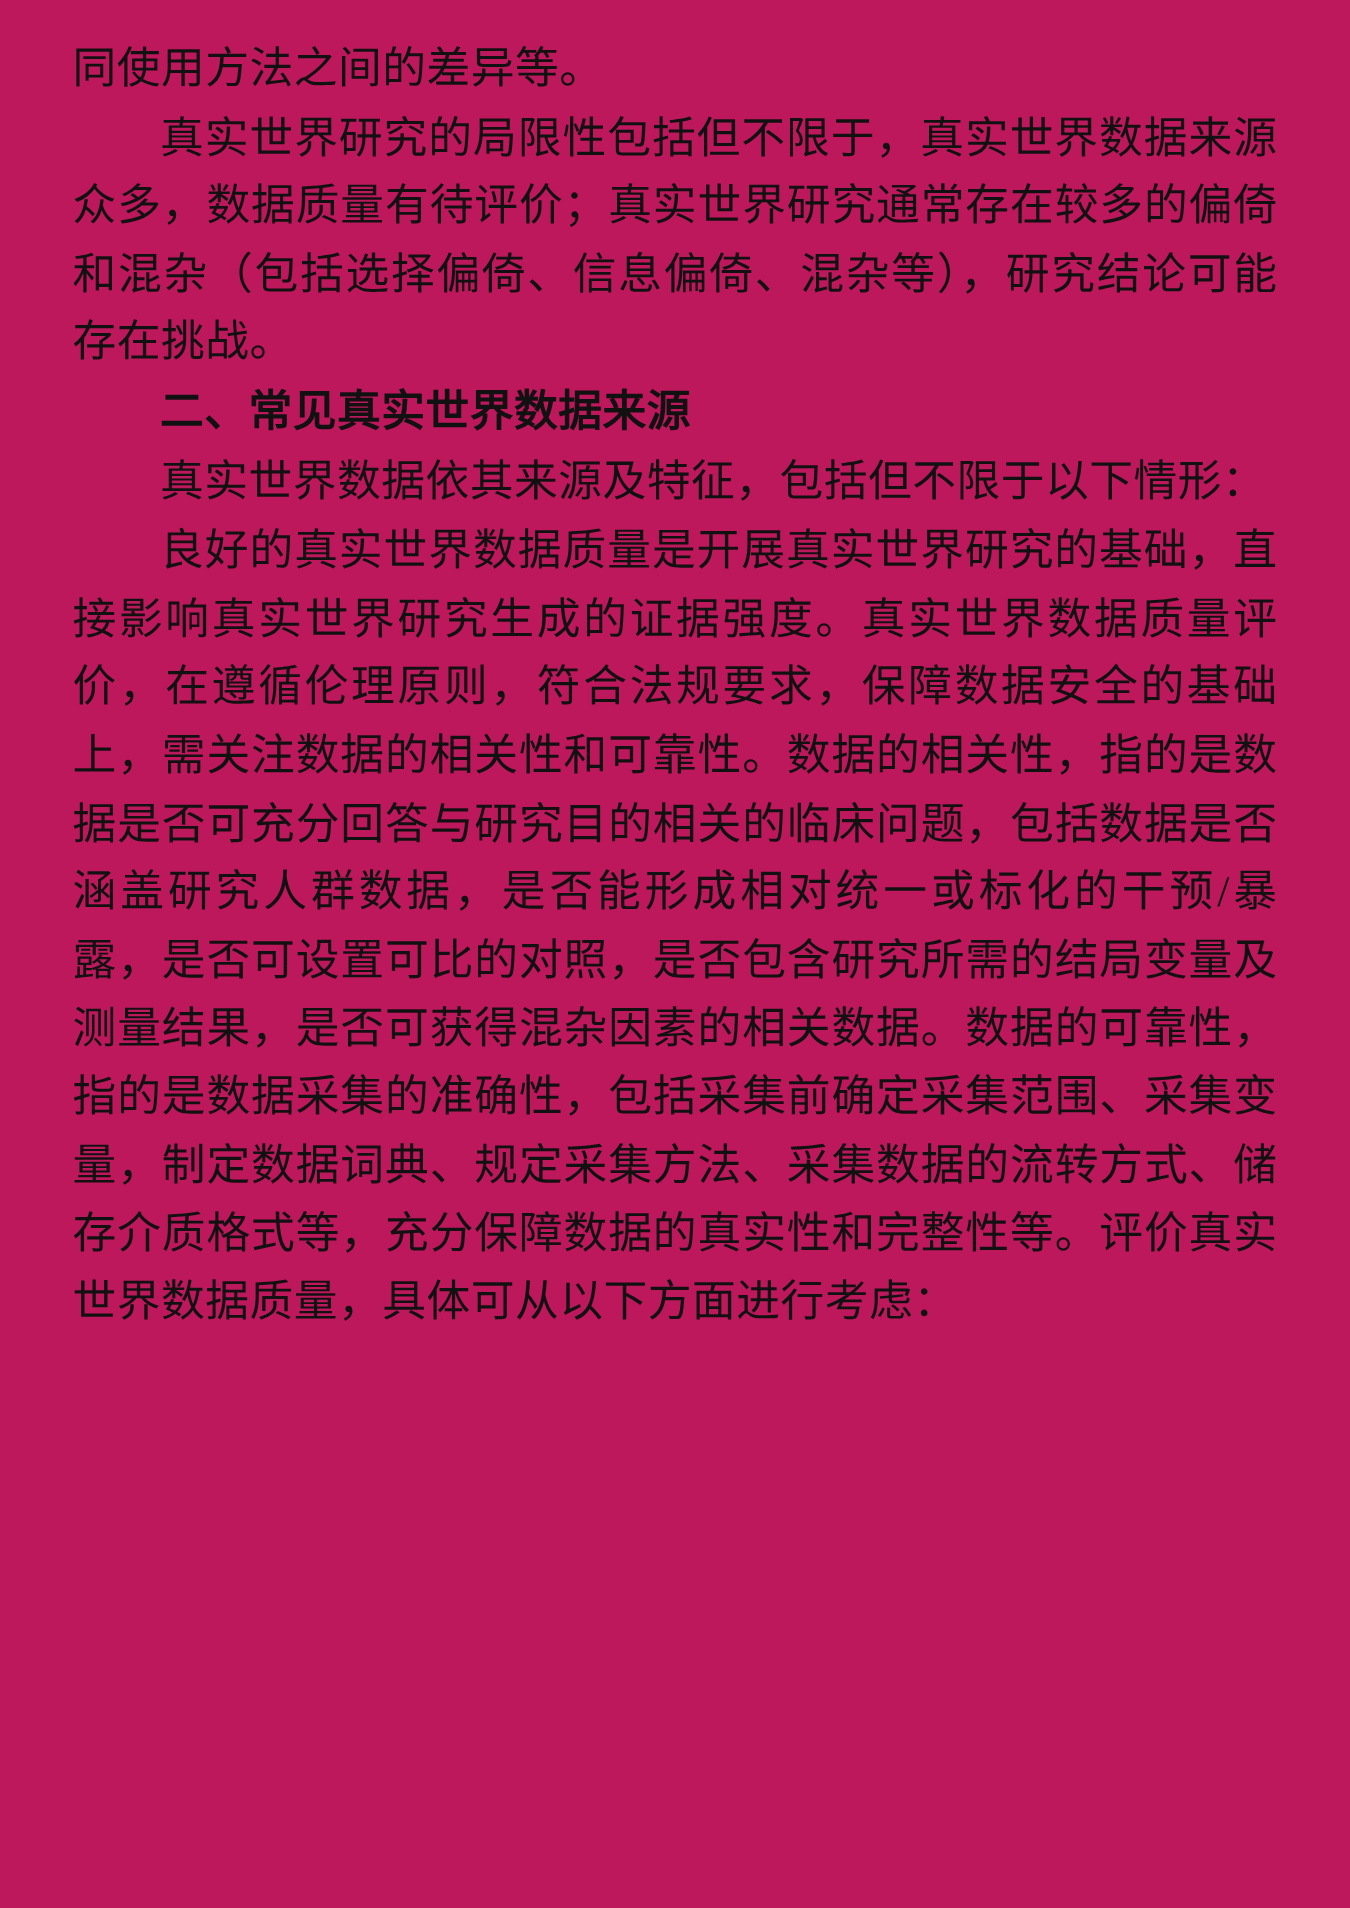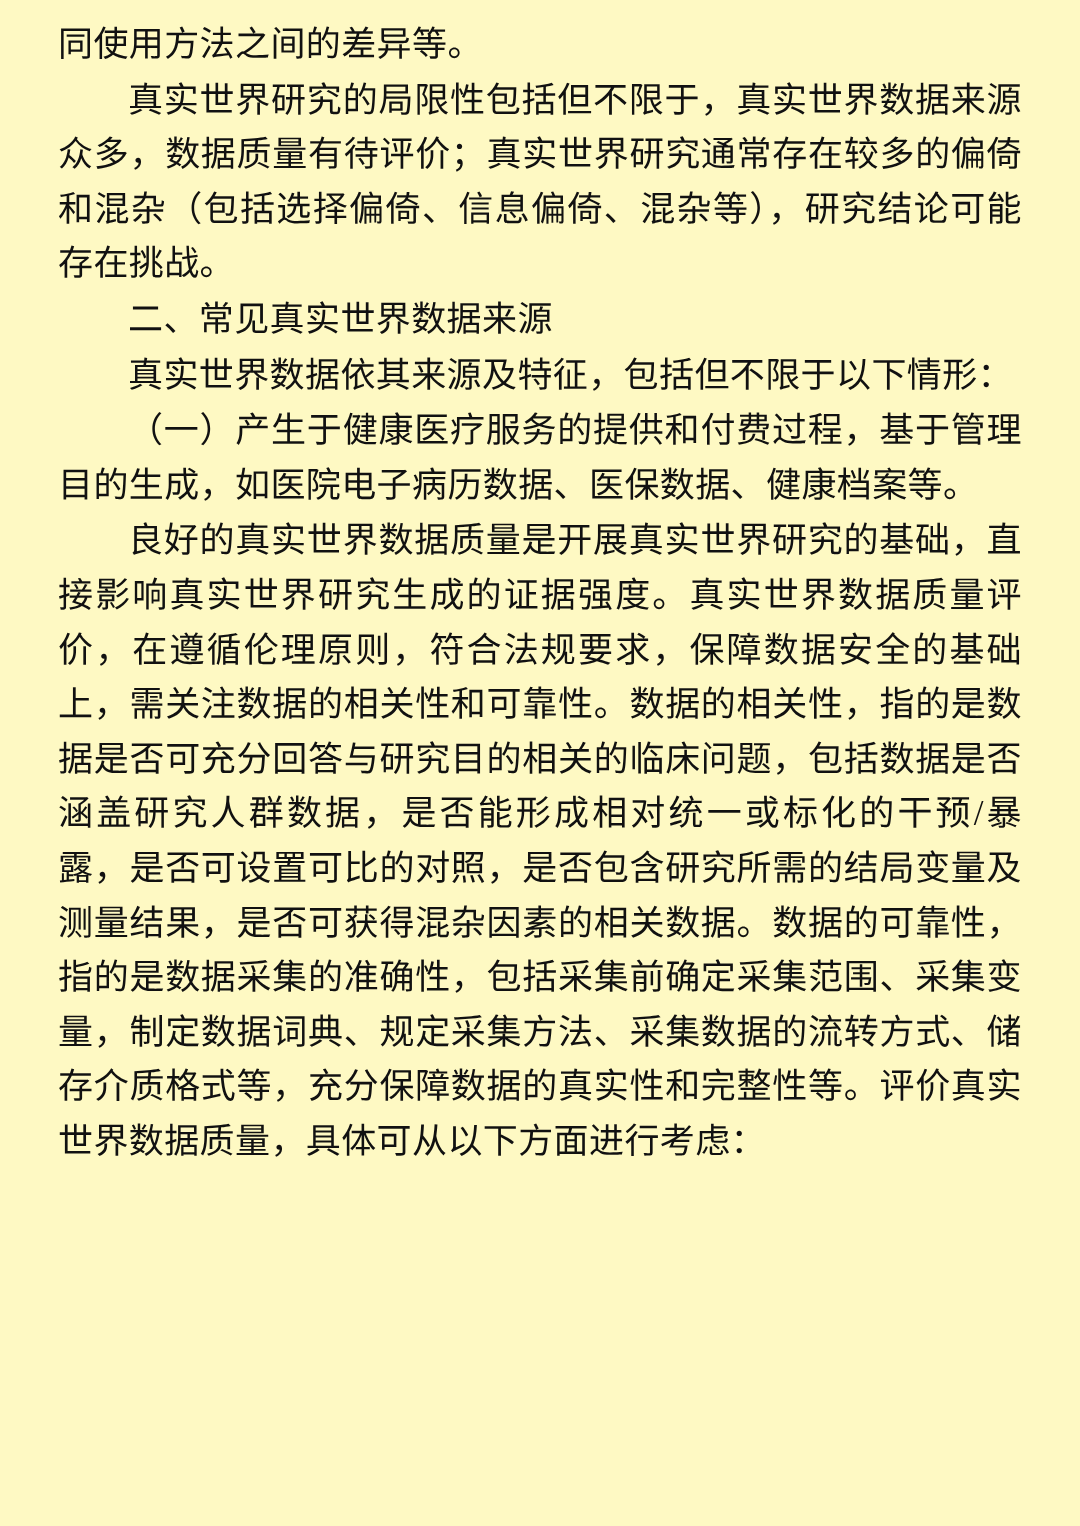--- a/index.html
+++ b/index.html
@@ -4,23 +4,23 @@
 <style>
   html, body {
     margin: 0;
     padding: 0;
     background: #ffffff;
   }
   .page {
     position: relative;
     width: 1080px;
     height: 1526px;
-    background: #fef9c3;
+    background: #be185d;
     box-sizing: border-box;
-    padding: 18px 58px 20px 58px;
+    padding: 28px 58px 20px 58px;
     font-family: "Liberation Serif", "DejaVu Serif", serif;
     color: #111111;
     overflow: hidden;
   }
   .doc-body {
     font-size: 35px;
     line-height: 1.56;
     letter-spacing: 0.4px;
     text-align: justify;
     text-justify: inter-character;
@@ -29,32 +29,31 @@
     margin: 0 0 1px 0;
   }
   .indent {
     text-indent: 2em;
   }
   .no-indent {
     text-indent: 0;
   }
   .heading {
     text-indent: 2em;
-    font-weight: normal;
+    font-weight: bold;
   }
   .sub {
     text-indent: 2em;
   }
 </style>
 </head>
 <body>
 
 <div class="page">
   <div class="doc-body">
     <p class="no-indent">同使用方法之间的差异等。</p>
     <p class="indent">真实世界研究的局限性包括但不限于，真实世界数据来源众多，数据质量有待评价；真实世界研究通常存在较多的偏倚和混杂（包括选择偏倚、信息偏倚、混杂等），研究结论可能存在挑战。</p>
     <p class="heading">二、常见真实世界数据来源</p>
     <p class="indent">真实世界数据依其来源及特征，包括但不限于以下情形：</p>
-    <p class="sub">（一）产生于健康医疗服务的提供和付费过程，基于管理目的生成，如医院电子病历数据、医保数据、健康档案等。</p>
     <p class="indent">良好的真实世界数据质量是开展真实世界研究的基础，直接影响真实世界研究生成的证据强度。真实世界数据质量评价，在遵循伦理原则，符合法规要求，保障数据安全的基础上，需关注数据的相关性和可靠性。数据的相关性，指的是数据是否可充分回答与研究目的相关的临床问题，包括数据是否涵盖研究人群数据，是否能形成相对统一或标化的干预/暴露，是否可设置可比的对照，是否包含研究所需的结局变量及测量结果，是否可获得混杂因素的相关数据。数据的可靠性，指的是数据采集的准确性，包括采集前确定采集范围、采集变量，制定数据词典、规定采集方法、采集数据的流转方式、储存介质格式等，充分保障数据的真实性和完整性等。评价真实世界数据质量，具体可从以下方面进行考虑：</p>
 
   </div>
 </div>
 
 </body></html>

